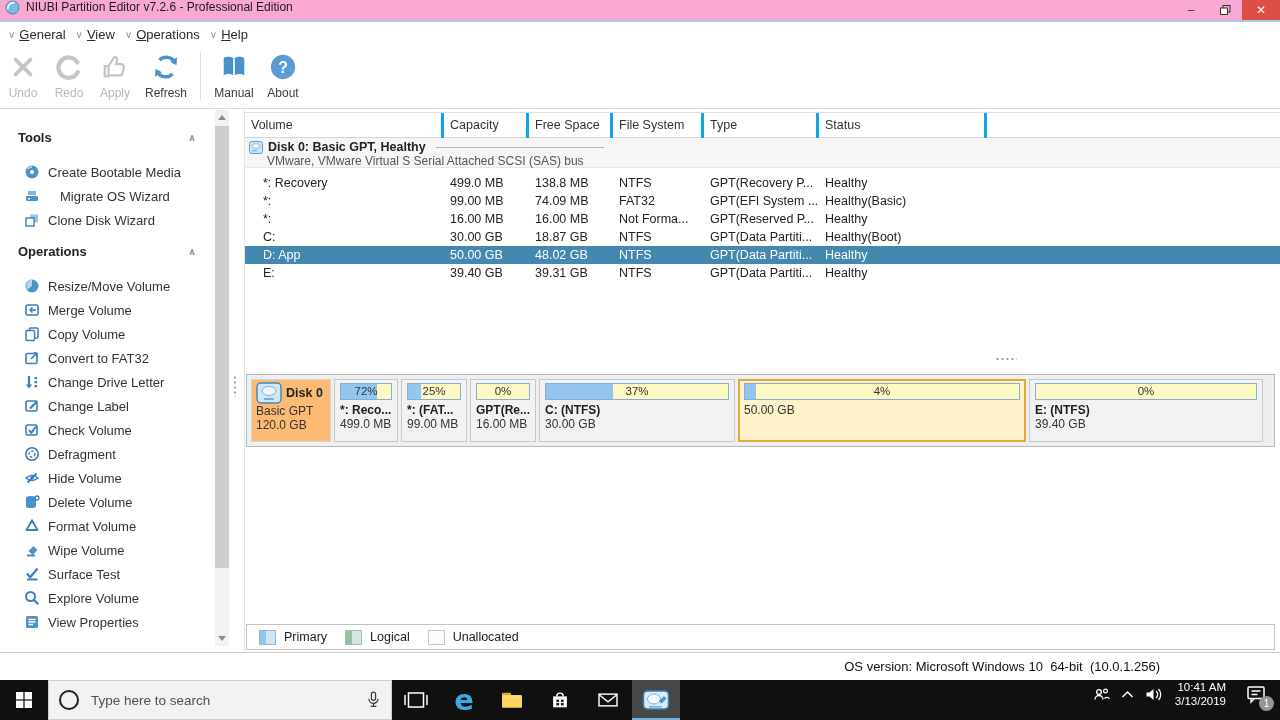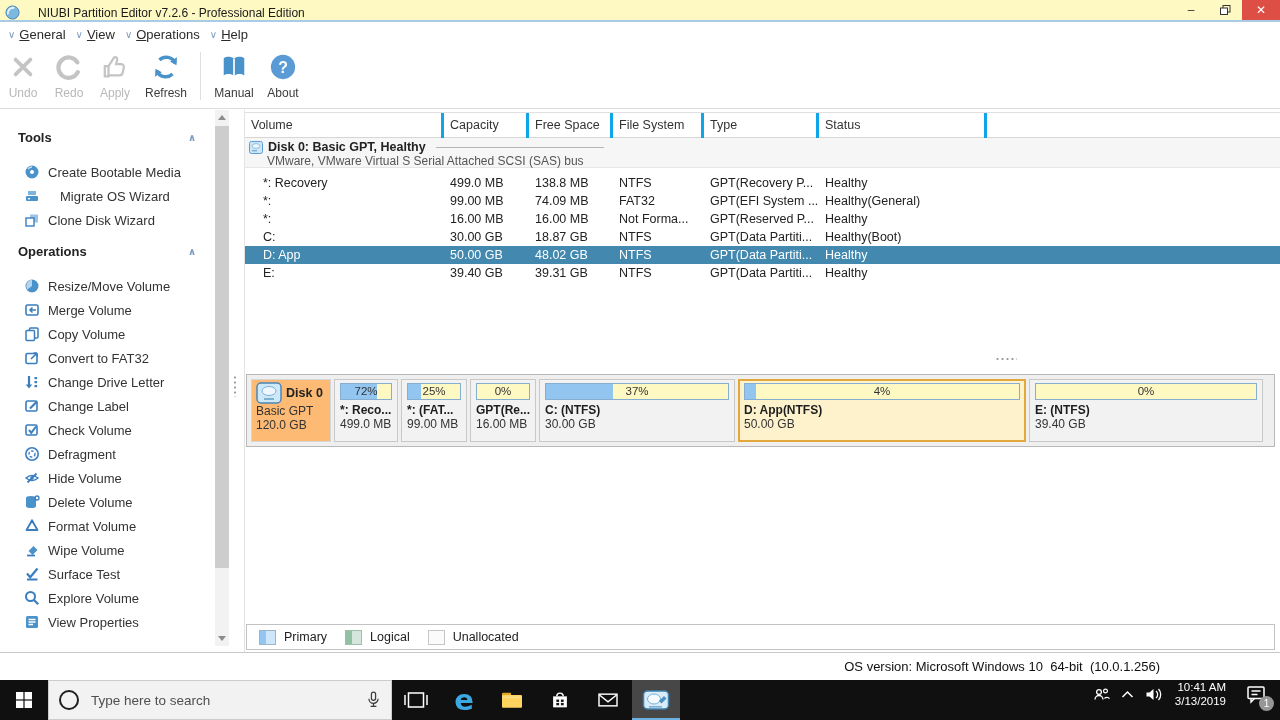--- a/index.html
+++ b/index.html
@@ -1,20 +1,20 @@
 <!DOCTYPE html>
 <html><head>
 <meta charset="utf-8">
 <style>
   * { margin:0; padding:0; box-sizing:border-box; }
   html,body { width:1280px; height:720px; overflow:hidden; }
   body { font-family:"Liberation Sans","DejaVu Sans",sans-serif; background:#fff; position:relative; color:#222; }
 
   
-  .titlebar { position:absolute; left:0; top:0; width:1280px; height:20px; background:#fef9c3; display:flex; align-items:flex-end;gap:12px; }
+  .titlebar { position:absolute; left:0; top:0; width:1280px; height:20px; background:#f9a8d4; display:flex; align-items:flex-start; }
   .titlebar .applogo { width:15px; height:15px; margin:0 6px 0 5px; }
   .titlebar .title { font-size:12px; color:#1a1a1a; }
   .wincontrols { position:absolute; right:0; top:0; height:20px; display:flex; }
   .wbtn { width:34px; height:20px; display:flex; align-items:center; justify-content:center; font-size:12px; color:#333; }
   .wbtn.close { width:38px; background:#dd4f45; color:#fff; font-weight:bold; }
   .accentline { position:absolute; left:0; top:20px; width:1280px; height:2px; background:#a9cbe8; }
 
   
   .menubar { position:absolute; left:0; top:22px; width:1280px; height:24px; background:#fff; display:flex; align-items:center; padding-left:8px; }
   .menu-item { display:flex; align-items:center; margin-right:10px; cursor:default; }
@@ -410,21 +410,21 @@
       <div class="vt-cell c-fs">NTFS</div>
       <div class="vt-cell c-type">GPT(Recovery P...</div>
       <div class="vt-cell c-stat">Healthy</div>
   </div>
   <div class="vt-row" style="top:82px;">
     <div class="vt-cell c-vol">*:</div>
       <div class="vt-cell c-cap">99.00 MB</div>
       <div class="vt-cell c-free">74.09 MB</div>
       <div class="vt-cell c-fs">FAT32</div>
       <div class="vt-cell c-type">GPT(EFI System ...</div>
-      <div class="vt-cell c-stat">Healthy(General)</div>
+      <div class="vt-cell c-stat">Healthy(Basic)</div>
   </div>
   <div class="vt-row" style="top:100px;">
     <div class="vt-cell c-vol">*:</div>
       <div class="vt-cell c-cap">16.00 MB</div>
       <div class="vt-cell c-free">16.00 MB</div>
       <div class="vt-cell c-fs">Not Forma...</div>
       <div class="vt-cell c-type">GPT(Reserved P...</div>
       <div class="vt-cell c-stat">Healthy</div>
   </div>
   <div class="vt-row" style="top:118px;">
@@ -498,21 +498,20 @@
           <div class="plabel">37%</div>
         </div>
       <div class="pname">C: (NTFS)</div>
       <div class="psize">30.00 GB</div>
     </div>
     <div class="part selected" style="width: 288px;">
       <div class="pbar">
           <div class="pfill" style="width: 4%;"></div>
           <div class="plabel">4%</div>
         </div>
-      <div class="pname">D: App(NTFS)</div>
       <div class="psize">50.00 GB</div>
     </div>
     <div class="part" style="width: 234px;">
       <div class="pbar">
           <div class="pfill" style="width: 0%;"></div>
           <div class="plabel">0%</div>
         </div>
       <div class="pname">E: (NTFS)</div>
       <div class="psize">39.40 GB</div>
     </div>

